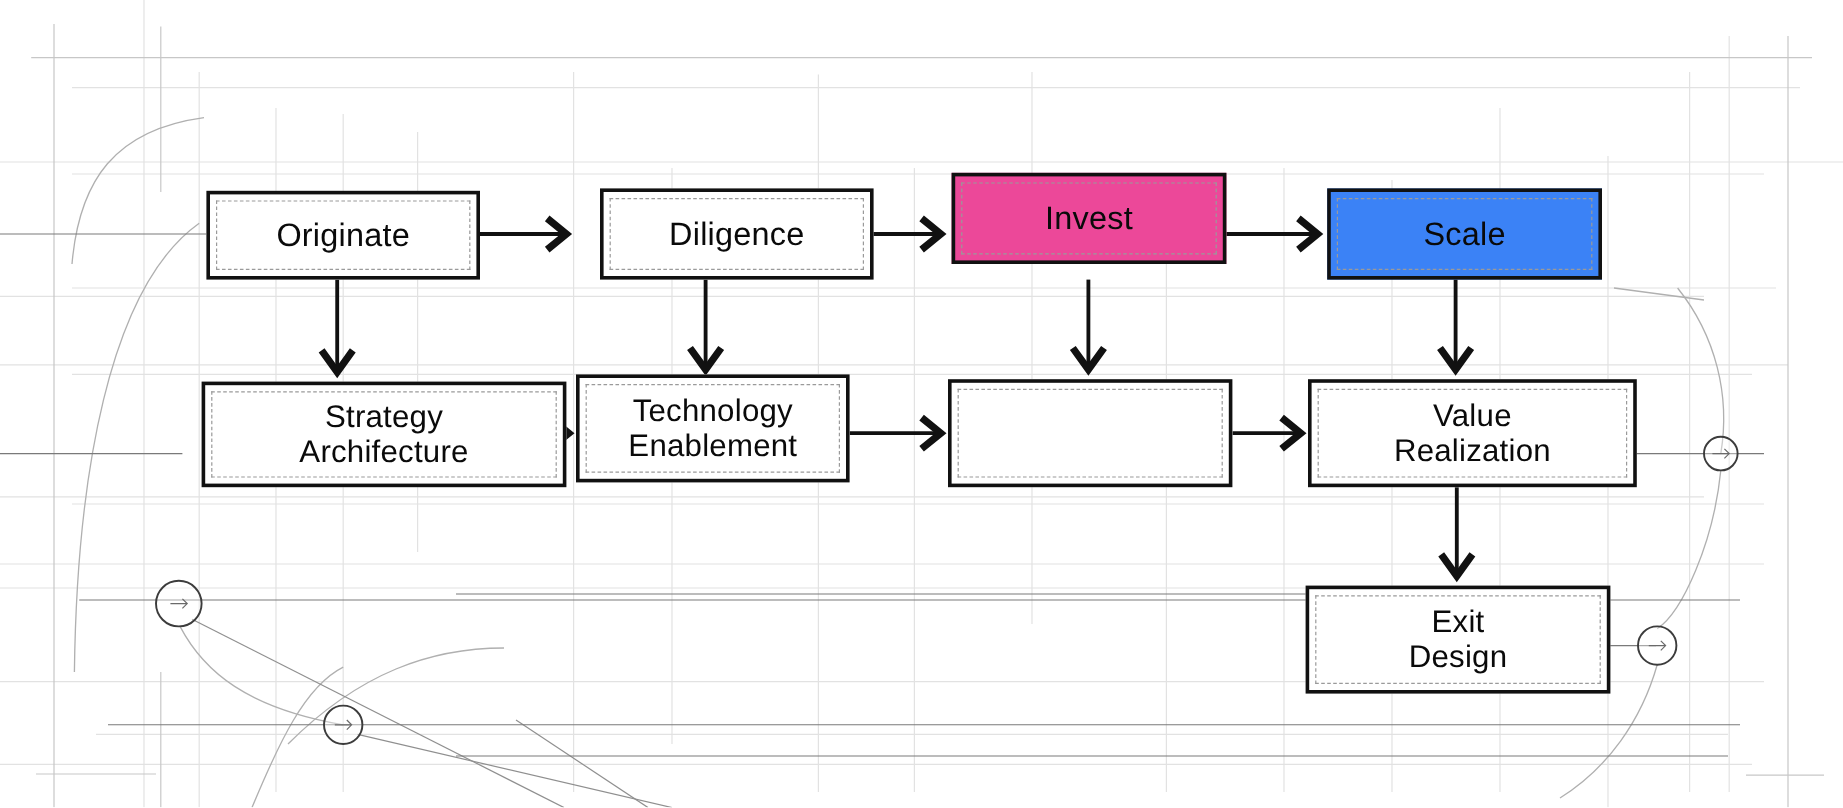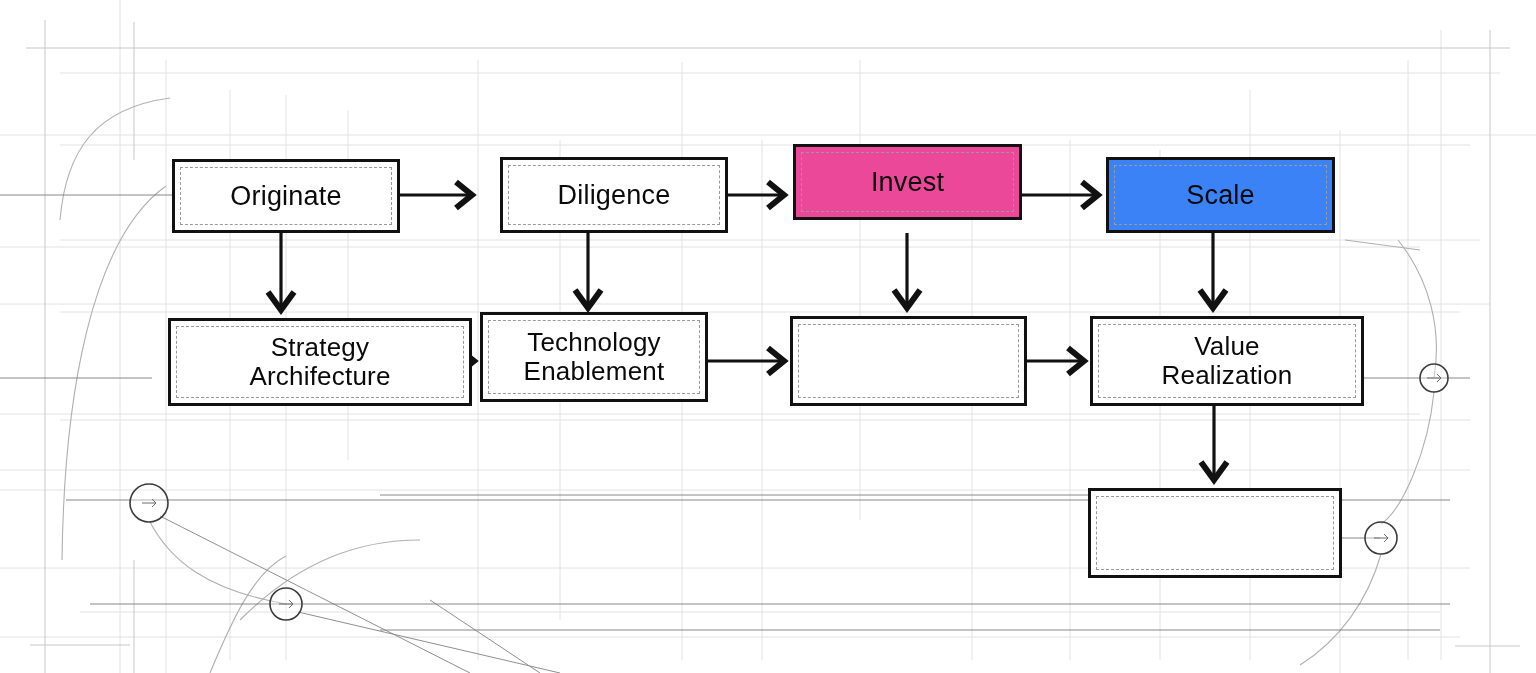--- a/index.html
+++ b/index.html
@@ -243,16 +243,18 @@
       <div class="node two-line" style="left: 790px; top: 316px; width: 237px; height: 90px; border-color: rgb(17, 17, 17); background: rgb(255, 255, 255);">
         <div class="inner-rule" style="border-color: rgb(154, 154, 154);"></div>
       </div>
       <div class="node two-line" style="left: 1090px; top: 316px; width: 274px; height: 90px; border-color: rgb(17, 17, 17); background: rgb(255, 255, 255);">
         <div class="inner-rule" style="border-color: rgb(154, 154, 154);"></div>
         <div class="node-label">Value
 Realization</div>
       </div>
       <div class="node two-line" style="left: 1088px; top: 488px; width: 254px; height: 90px; border-color: rgb(17, 17, 17); background: rgb(255, 255, 255);">
         <div class="inner-rule" style="border-color: rgb(154, 154, 154);"></div>
+        <div class="node-label">Exit
+Design</div>
       </div>
     </div>
 
 </div>
 
 </body></html>

